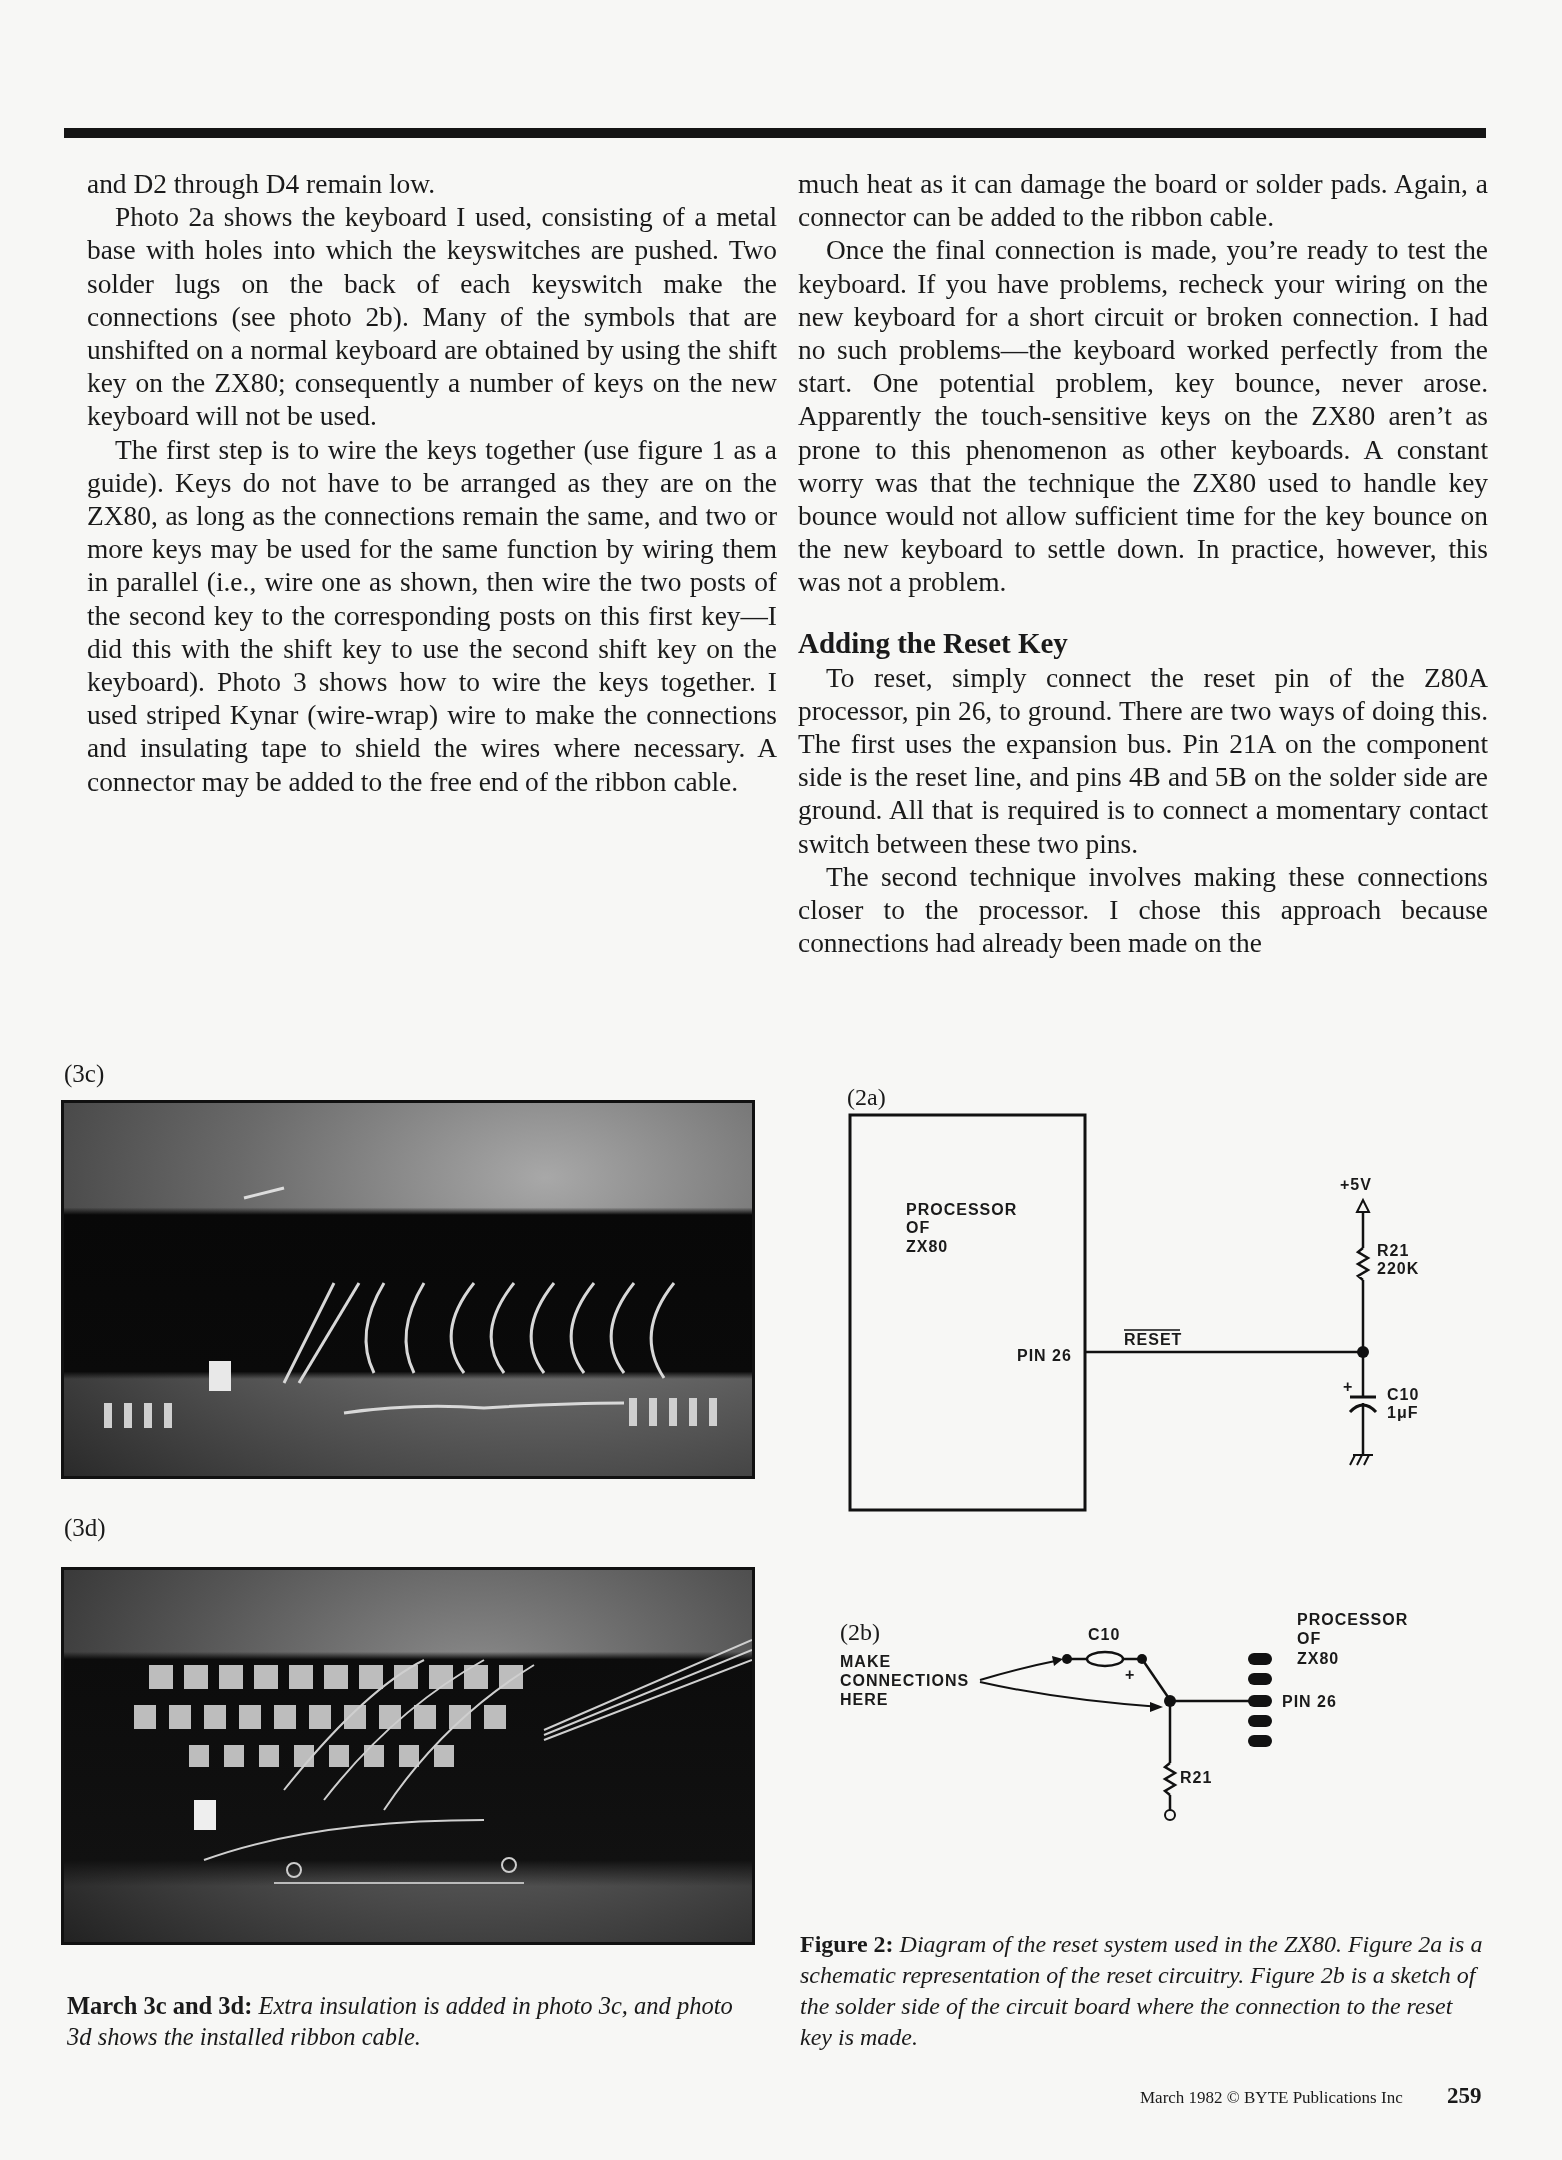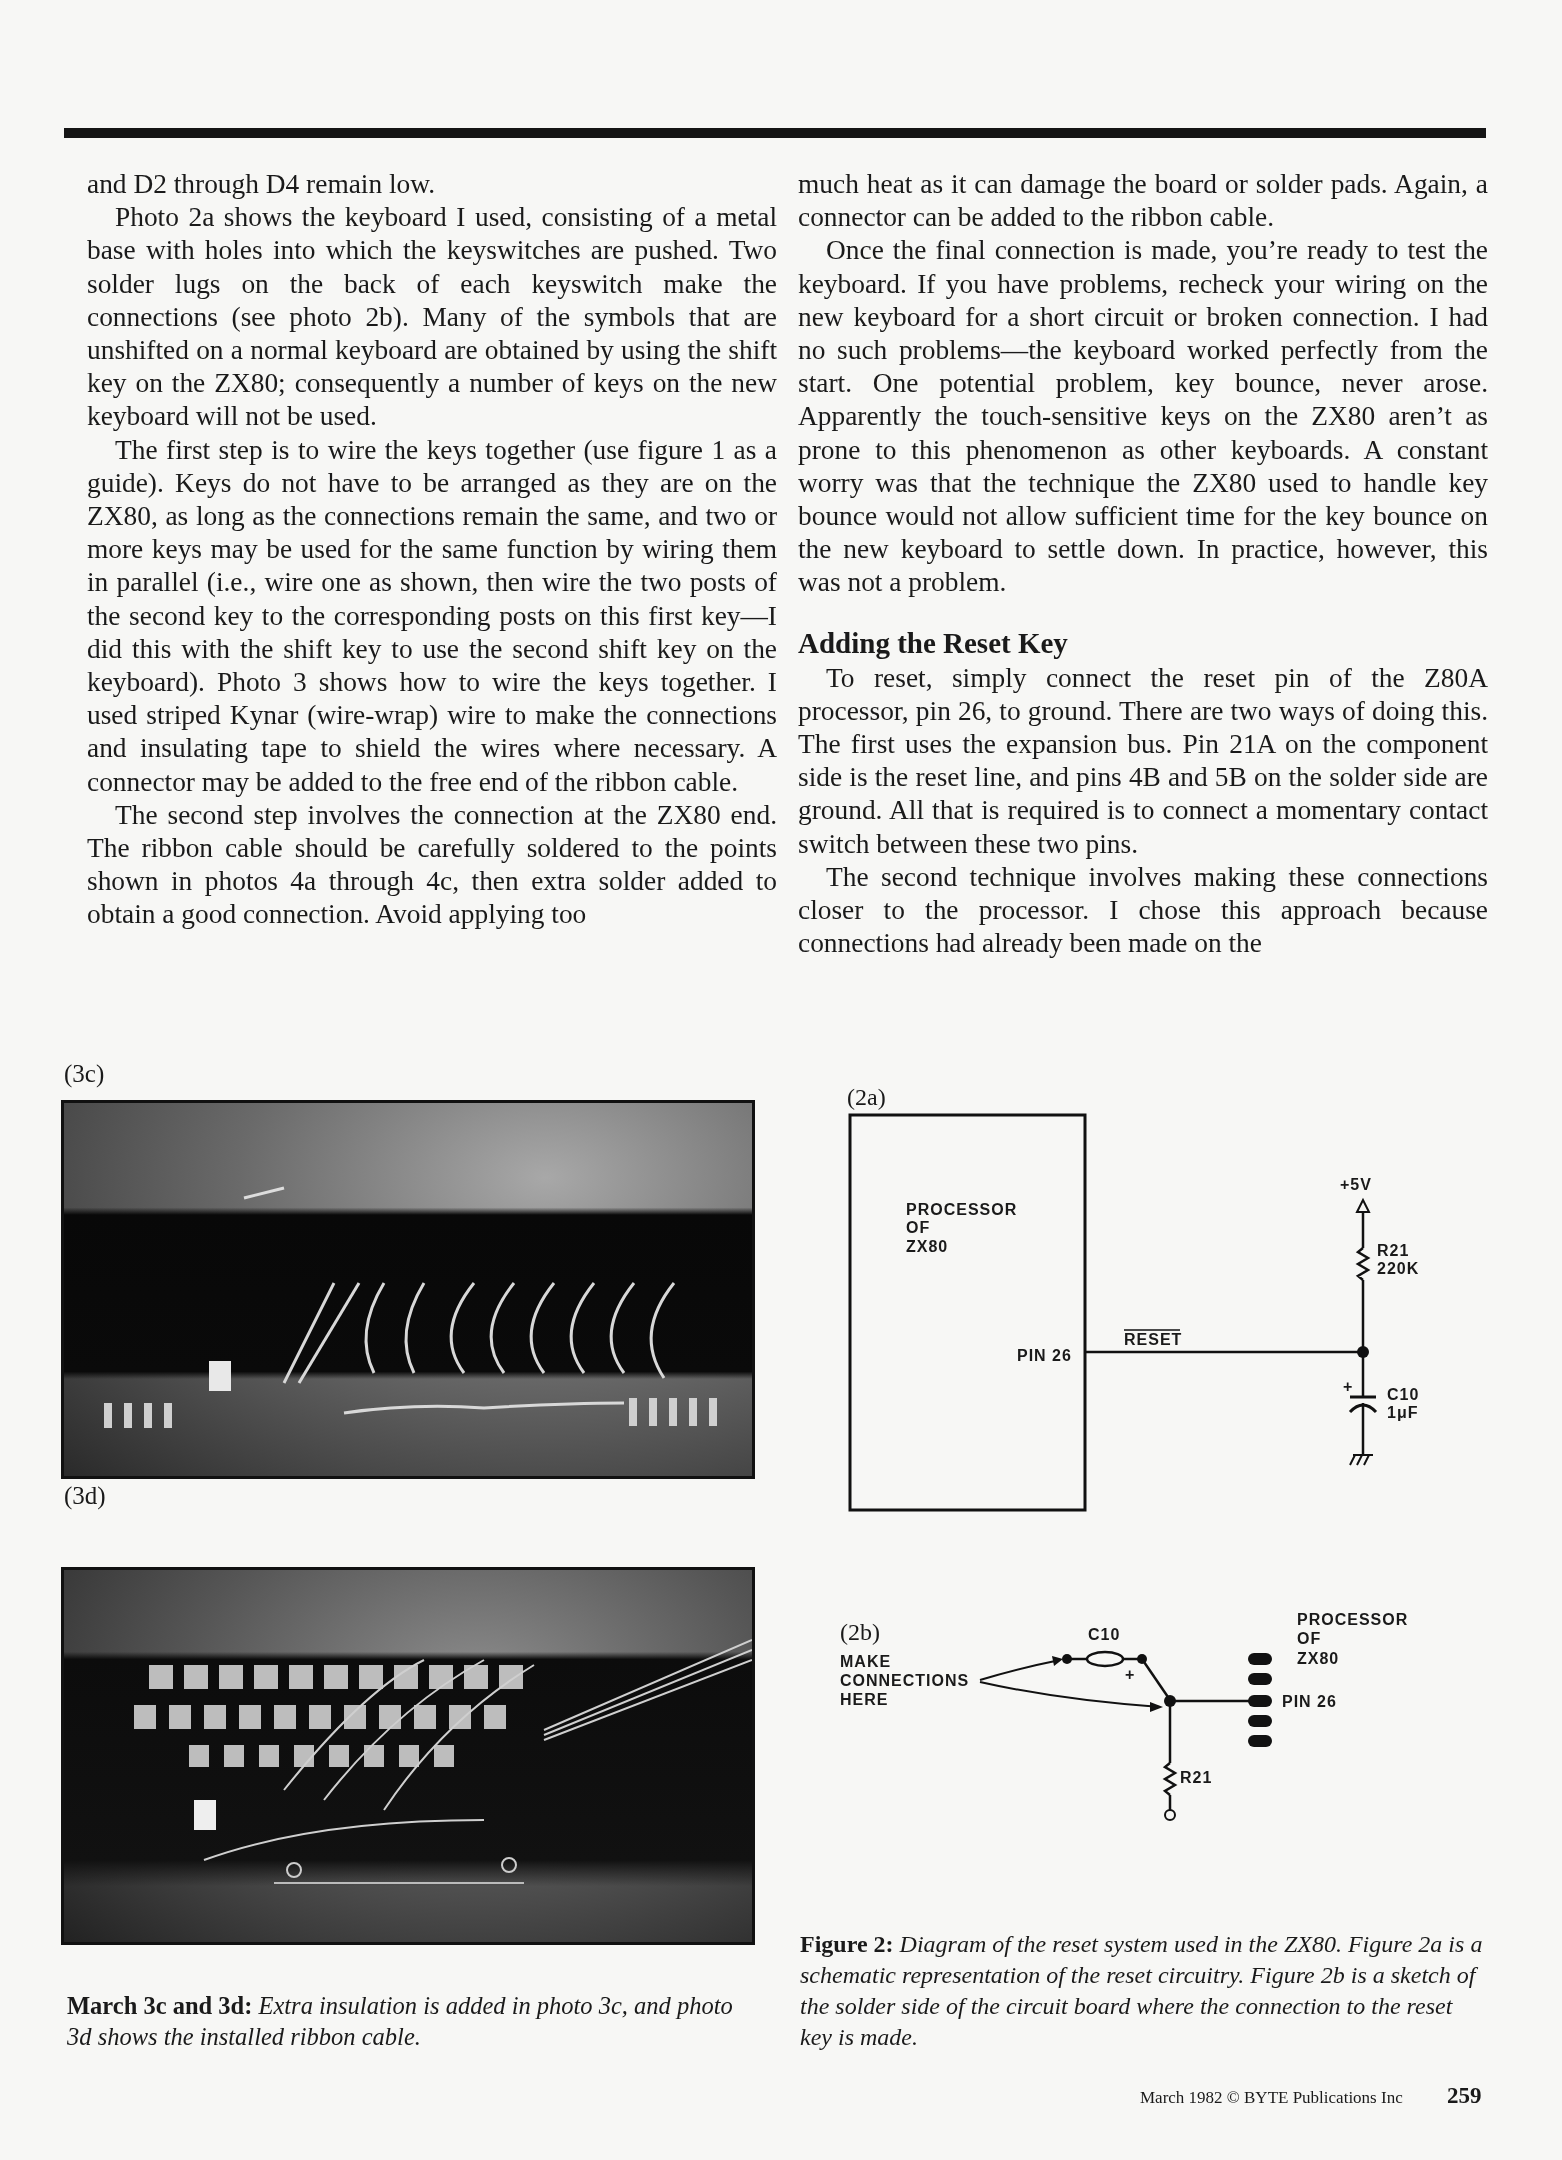--- a/index.html
+++ b/index.html
@@ -38,21 +38,20 @@
   </style>
 </head>
 <body>
 
 <div class="rule"></div>
 
 <div class="col col-left">
   <p class="noindent">and D2 through D4 remain low.</p>
   <p>Photo 2a shows the keyboard I used, consisting of a metal base with holes into which the keyswitches are pushed. Two solder lugs on the back of each keyswitch make the connections (see photo 2b). Many of the symbols that are unshifted on a normal keyboard are obtained by using the shift key on the ZX80; consequently a number of keys on the new keyboard will not be used.</p>
   <p>The first step is to wire the keys together (use figure 1 as a guide). Keys do not have to be arranged as they are on the ZX80, as long as the connections remain the same, and two or more keys may be used for the same function by wiring them in parallel (i.e., wire one as shown, then wire the two posts of the second key to the corresponding posts on this first key—I did this with the shift key to use the second shift key on the keyboard). Photo 3 shows how to wire the keys together. I used striped Kynar (wire-wrap) wire to make the connections  and insulating tape to shield the wires where necessary. A connector may be added to the free end of the ribbon cable.</p>
-  <p>The second step involves the connection at the ZX80 end. The ribbon cable should be carefully soldered to the points shown in photos 4a through 4c, then extra solder added to obtain a good connection. Avoid applying too</p>
 </div>
 
 <div class="col col-right">
   <p class="noindent">much heat as it can damage the board or solder pads. Again, a connector can be added to the ribbon cable.</p>
   <p>Once the final connection is made, you’re ready to test the keyboard. If you have problems, recheck your wiring on the new keyboard for a short circuit or broken connection. I had no such problems—the keyboard worked perfectly from the start. One potential problem, key bounce, never arose. Apparently the touch-sensitive keys on the ZX80 aren’t as prone to this phenomenon as other keyboards. A constant worry was that the technique the ZX80 used to handle key bounce would not allow sufficient time for the key bounce on the new keyboard to settle down. In practice, however, this was not a problem.</p>
   <h3>Adding the Reset Key</h3>
   <p>To reset, simply connect the reset pin of the Z80A processor, pin 26, to ground. There are two ways of doing this. The first uses the expansion bus. Pin 21A on the component side is the reset line, and pins 4B and 5B on the solder side are ground. All that is required is to connect a momentary contact switch between these two pins.</p>
   <p>The second technique involves making these connections closer to the processor. I chose this approach because connections had already been made on the</p>
 </div>
 
@@ -81,21 +80,21 @@
       <rect x="565" y="295" width="8" height="28"></rect>
         <rect x="585" y="295" width="8" height="28"></rect>
       <rect x="605" y="295" width="8" height="28"></rect>
         <rect x="625" y="295" width="8" height="28"></rect>
       <rect x="645" y="295" width="8" height="28"></rect>
     </g>
     <path d="M180 95 L220 85" stroke="#ddd" stroke-width="3"></path>
   </svg>
 </div>
 
-<div class="fig-label" style="left:64px; top:1482px;">(3d)</div>
+<div class="fig-label" style="left:64px; top:1514px;">(3d)</div>
 <div class="photo photo-3d">
   <svg width="688" height="372">
     <g fill="#bdbdbd">
       <rect x="85" y="95" width="24" height="24"></rect>
         <rect x="120" y="95" width="24" height="24"></rect>
       <rect x="155" y="95" width="24" height="24"></rect>
         <rect x="190" y="95" width="24" height="24"></rect>
       <rect x="225" y="95" width="24" height="24"></rect>
         <rect x="260" y="95" width="24" height="24"></rect>
       <rect x="295" y="95" width="24" height="24"></rect>

